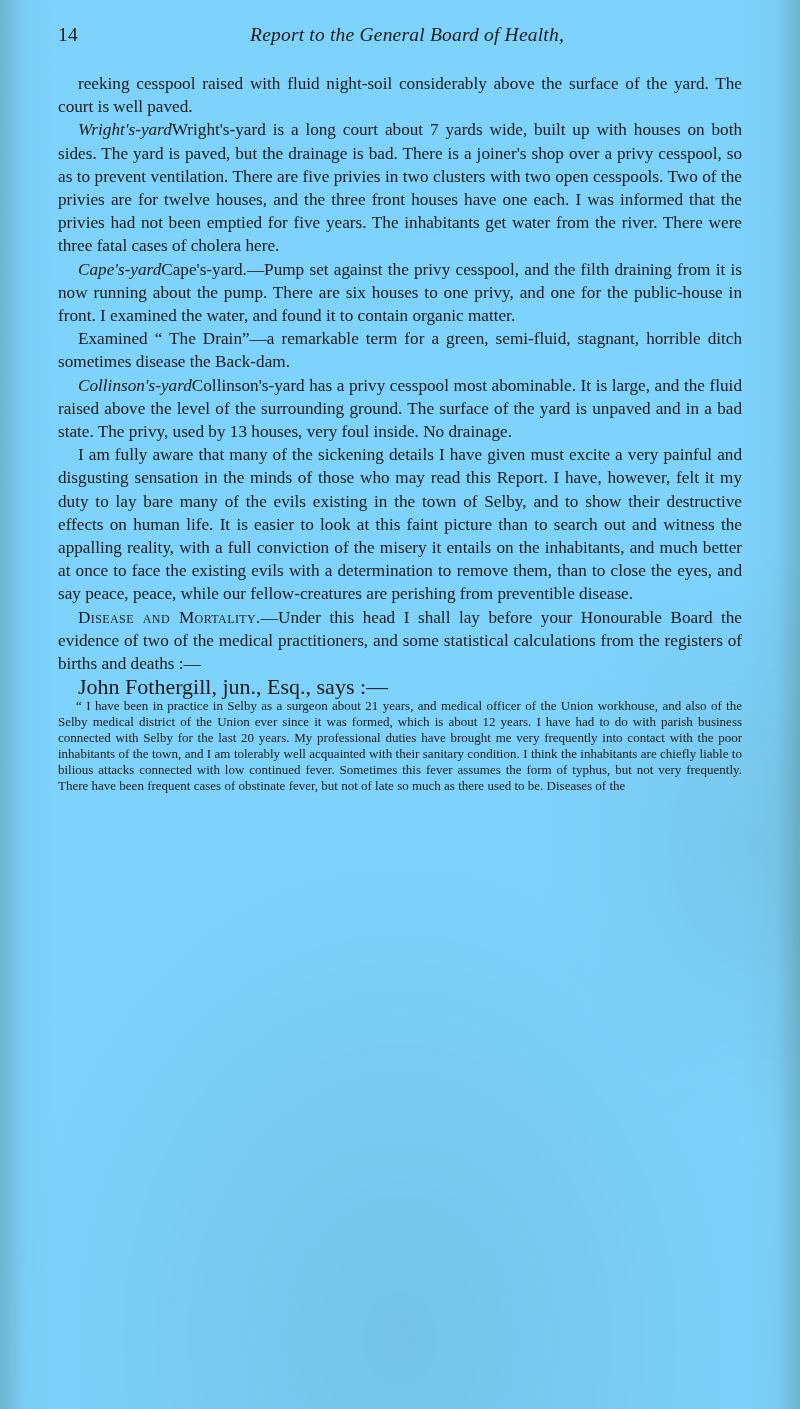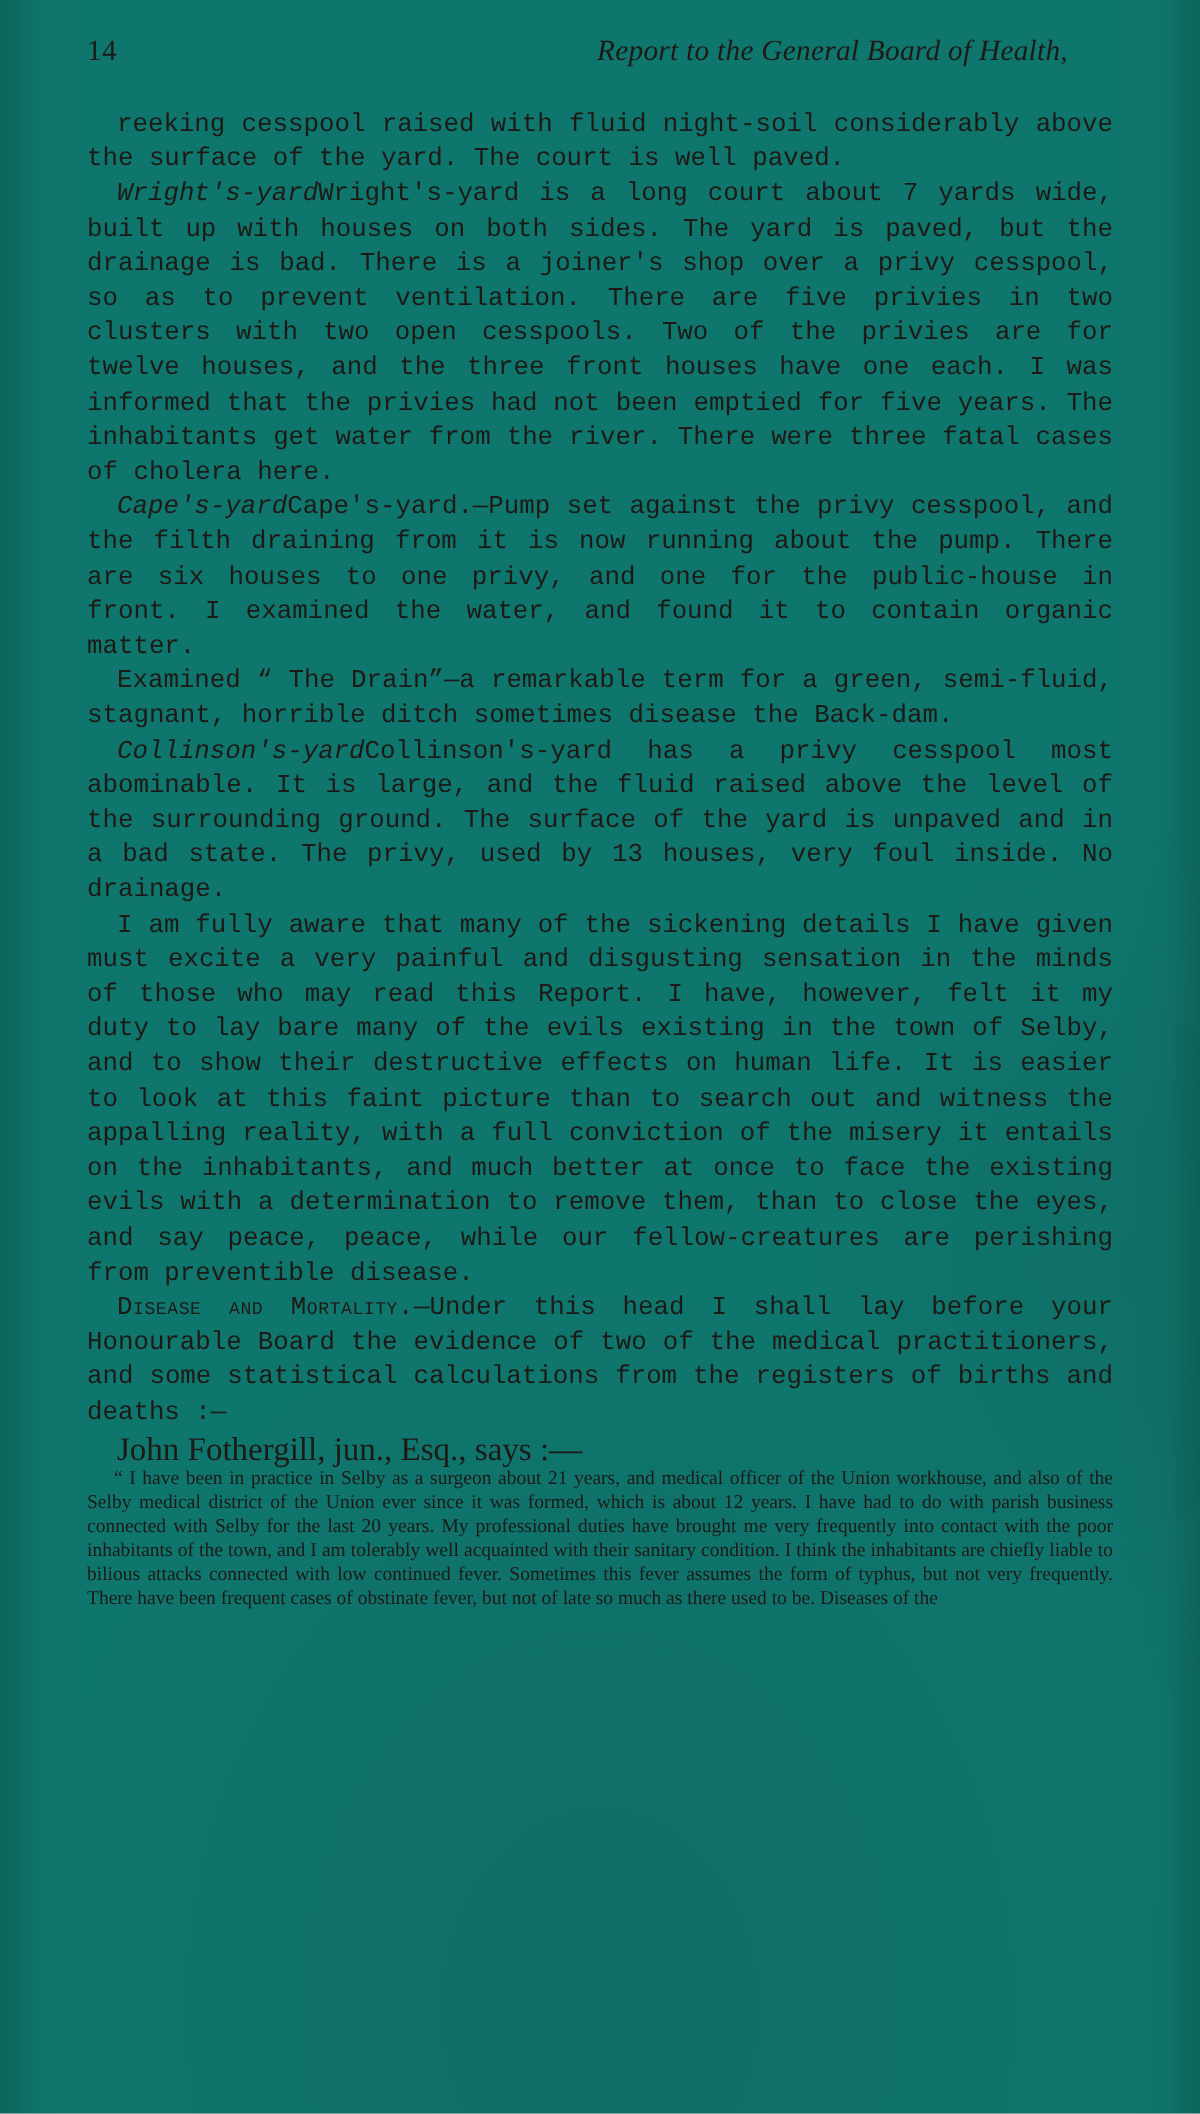--- a/index.html
+++ b/index.html
@@ -5,21 +5,21 @@
   html, body {
     margin: 0;
     padding: 0;
     background: #b8b2a4;
   }
   .page {
     position: relative;
     width: 800px;
     height: 1409px;
     margin: 0 auto;
-    background: #0f766e;
+    background: #7dd3fc;
     overflow: hidden;
     font-family: "Liberation Serif", serif;
     color: #1d1a16;
   }
   
   .page::before {
     content: "";
     position: absolute;
     inset: 0;
     pointer-events: none;
@@ -53,38 +53,37 @@
     letter-spacing: 0.2px;
     margin-bottom: 10px;
   }
   .running-head .folio {
     width: 44px;
     flex: 0 0 44px;
     font-family: "Liberation Serif", serif;
   }
   .running-head .title {
     flex: 1;
-    text-align: right;
+    text-align: center;
     font-style: italic;
     padding-right: 30px;
     white-space: nowrap;
   }
   .rule {
     height: 0;
     border: 0;
     margin: 0 0 16px 0;
   }
   p.body {
     font-size: 17.2px;
     line-height: 23.2px;
     text-align: justify;
     margin: 0;
     text-indent: 20px;
     hyphens: none;
-    font-family: Liberation Mono, monospace;
   }
   p.body + p.body {
     margin-top: 0px;
   }
   .it { font-style: italic; }
 
   .sec-head { font-variant: small-caps; letter-spacing: 0.4px; }
 
   p.quote {
     font-size: 13px;

